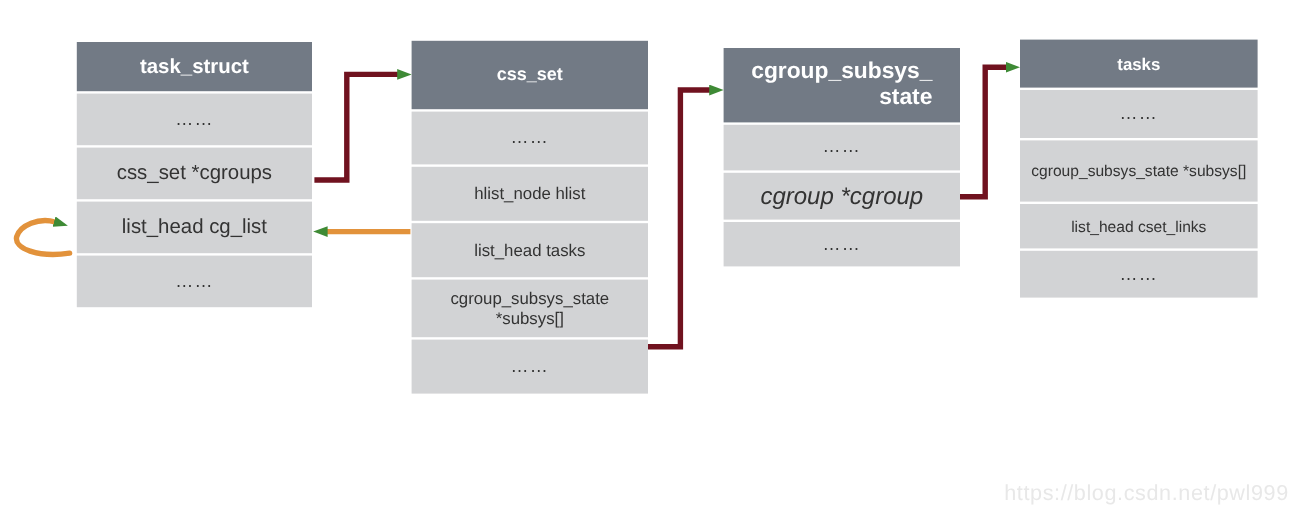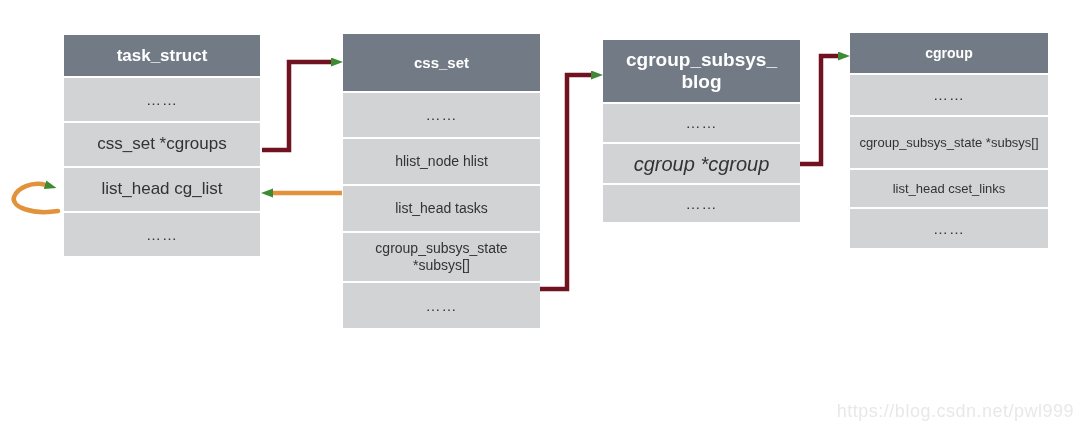--- a/index.html
+++ b/index.html
@@ -7,21 +7,21 @@
     --arrow-maroon:#70121f; --arrow-orange:#e2923b; --arrow-green:#3e8a35; --watermark-text:#e8e8e8;
   }
   html,body{margin:0;padding:0;background:#ffffff;}
   #canvas{
     position:relative; width:1080px; height:439px; background:#ffffff; overflow:hidden;
     font-family:"Liberation Sans", sans-serif;
   }
   .struct-box{position:absolute; display:flex; flex-direction:column; gap:2px;}
   .box-header{
     background:var(--header-bg); color:var(--header-text); font-weight:bold;
-    display:flex; align-items:center; justify-content:center; text-align:center;
+    display:flex; align-items:center; justify-content:center; text-align:right;
     white-space:pre-line; line-height:1.15;
   }
   .row{
     background:var(--row-bg); color:var(--row-text);
     display:flex; align-items:center; justify-content:center; text-align:center;
     line-height:1.2; padding:0 6px; box-sizing:border-box;
   }
   .dots{letter-spacing:1px; font-size:15px;}
   
   #box-task{left:64px; top:35px; width:196px; font-size:17px;}
@@ -76,28 +76,28 @@
     <div class="box-header">css_set</div>
     <div class="row dots" style="height:44px">……</div>
     <div class="row" style="height:45px">hlist_node hlist</div>
     <div class="row">list_head tasks</div>
     <div class="row" style="height:48px">cgroup_subsys_state *subsys[]</div>
     <div class="row dots" style="height:45px">……</div>
   </div>
 
   <div class="struct-box" id="box-css">
     <div class="box-header">cgroup_subsys_
-blog</div>
+state</div>
     <div class="row dots">……</div>
     <div class="row big">cgroup *cgroup</div>
     <div class="row dots" style="height:37px">……</div>
   </div>
 
   <div class="struct-box" id="box-cgroup">
-    <div class="box-header">cgroup</div>
+    <div class="box-header">tasks</div>
     <div class="row dots">……</div>
     <div class="row" style="height:51px">cgroup_subsys_state *subsys[]</div>
     <div class="row" style="height:37px">list_head cset_links</div>
     <div class="row dots" style="height:39px">……</div>
   </div>
 
   <div id="watermark">https://blog.csdn.net/pwl999</div>
 </div>
 
 </body></html>

